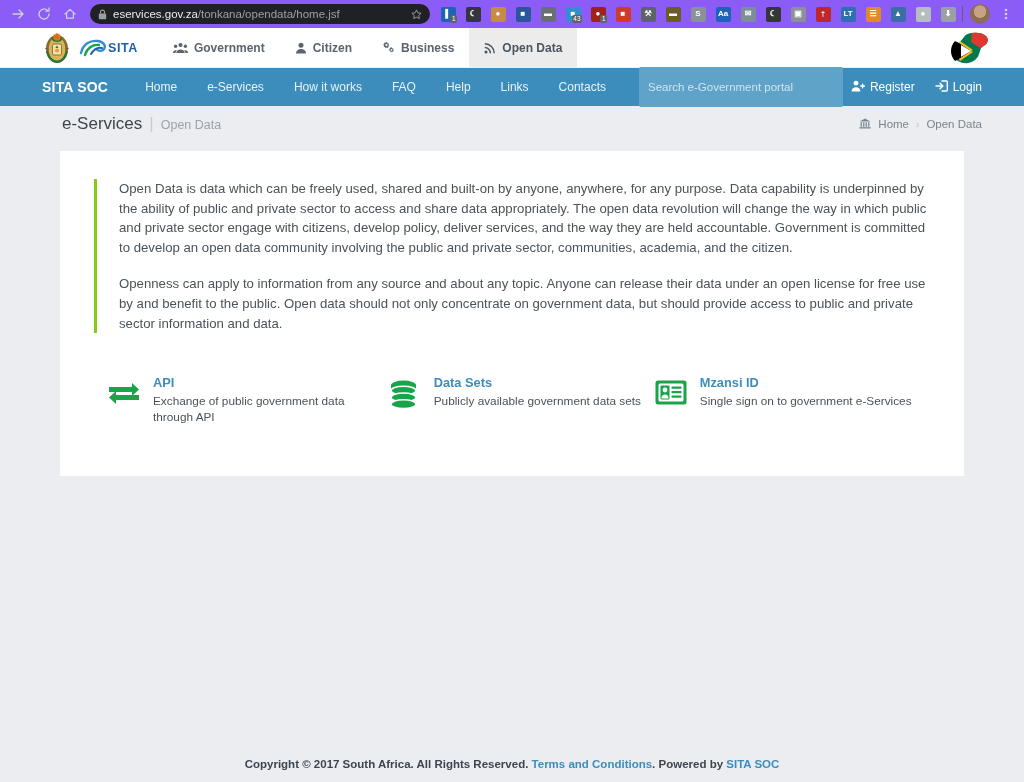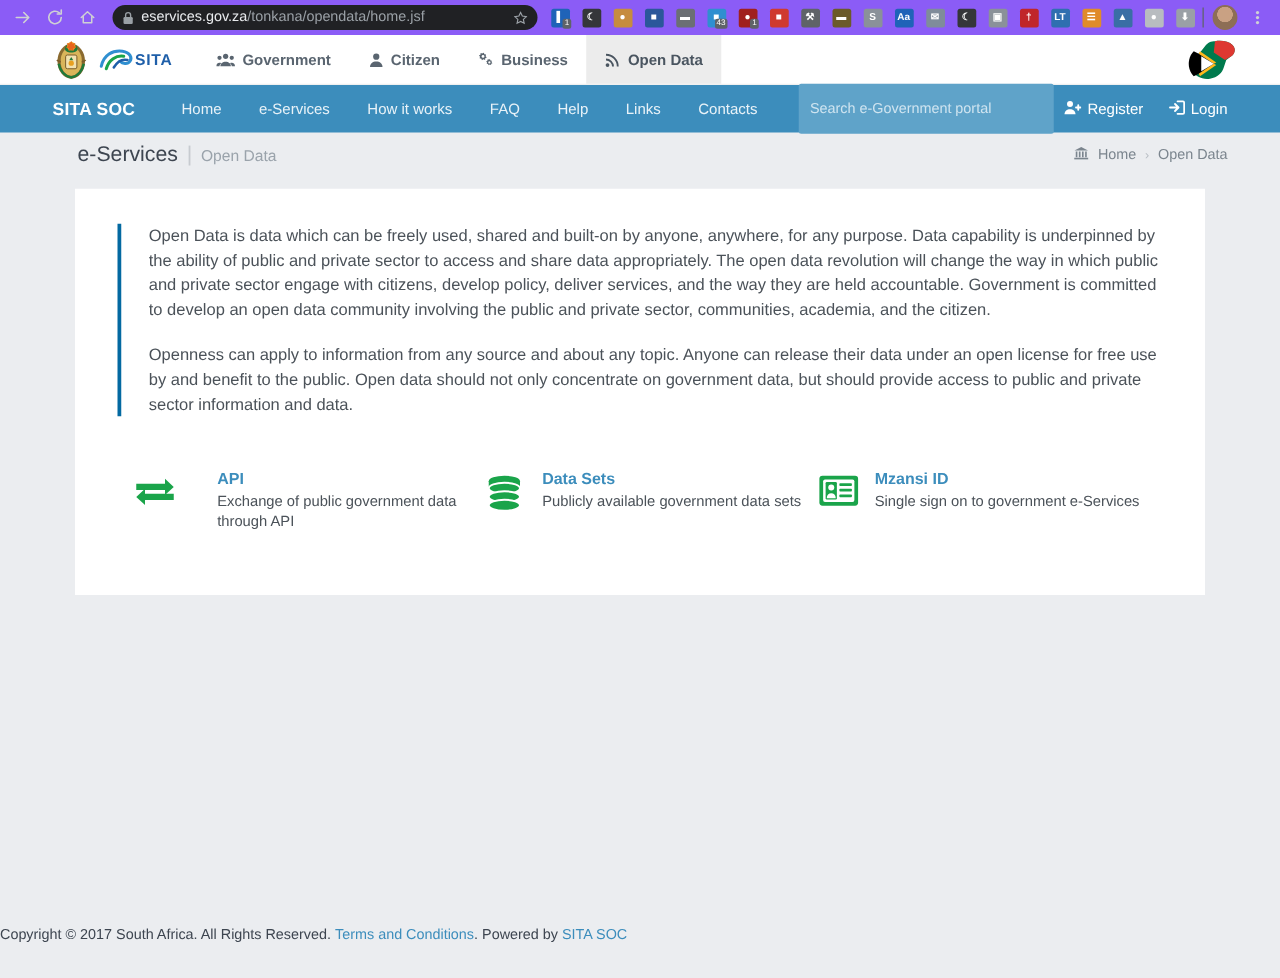--- a/index.html
+++ b/index.html
@@ -136,51 +136,51 @@
   }
   .breadcrumb .crumb-current { color: #7b858e; }
   .breadcrumb .caret { color: #b9bfc5; font-size: 10px; }
 
   
   .content-card {
     margin: 9px 60px 0 60px; background: #fff;
     padding: 28px 34px 30px 34px; min-height: 325px;
   }
   .intro-block {
-    border-left: 3px solid #0369a1;
+    border-left: 3px solid #84cc16;
     padding-left: 22px; margin-left: 0px;
   }
   .intro-block p {
     font-size: 13.2px; line-height: 19.6px; color: #4b5259;
     margin-bottom: 17px;
   }
   .intro-block p:last-child { margin-bottom: 0; }
 
   .feature-row { display: flex; margin-top: 42px; }
   .feature { display: flex; gap: 13px; align-items: flex-start; }
-  .feature.f1 { width: 320px; padding-left: 14px; justify-content: space-between; }
+  .feature.f1 { width: 320px; padding-left: 14px; }
   .feature.f2 { width: 290px; }
   .feature.f3 { width: 300px; }
   .feature .ico { flex: 0 0 32px; padding-top: 5px; }
   .feature .ico svg { display: block; }
   .feature .ftitle {
     color: #3c8dbc; font-size: 12.8px; font-weight: bold;
     text-decoration: none; display: block; margin-bottom: 3px;
   }
   .feature .fdesc {
     font-size: 11.8px; color: #4b5259; line-height: 16px;
     max-width: 215px;
   }
 
   
   .site-footer {
-    position: absolute; left: 0; right: 0; bottom: 16px;
+    position: absolute; left: 0; right: 0; bottom: 0;
     height: 36px; background: #ebedf0;
-    display: flex; align-items: center; justify-content: flex-start;
-    font-size: 11.5px; color: #3d4550; font-weight: normal;
+    display: flex; align-items: center; justify-content: center;
+    font-size: 11.5px; color: #3d4550; font-weight: bold;
   }
   .site-footer a { color: #3c8dbc; text-decoration: none; }
 </style>
 </head>
 <body>
 
 <div class="browser-chrome">
   <div class="chrome-btn">
     <svg width="16" height="16" viewBox="0 0 16 16">
         <path d="M3 8h9M9 4l4 4-4 4" stroke="#cfd1d4" stroke-width="1.3" fill="none" stroke-linecap="round" stroke-linejoin="round"></path>

